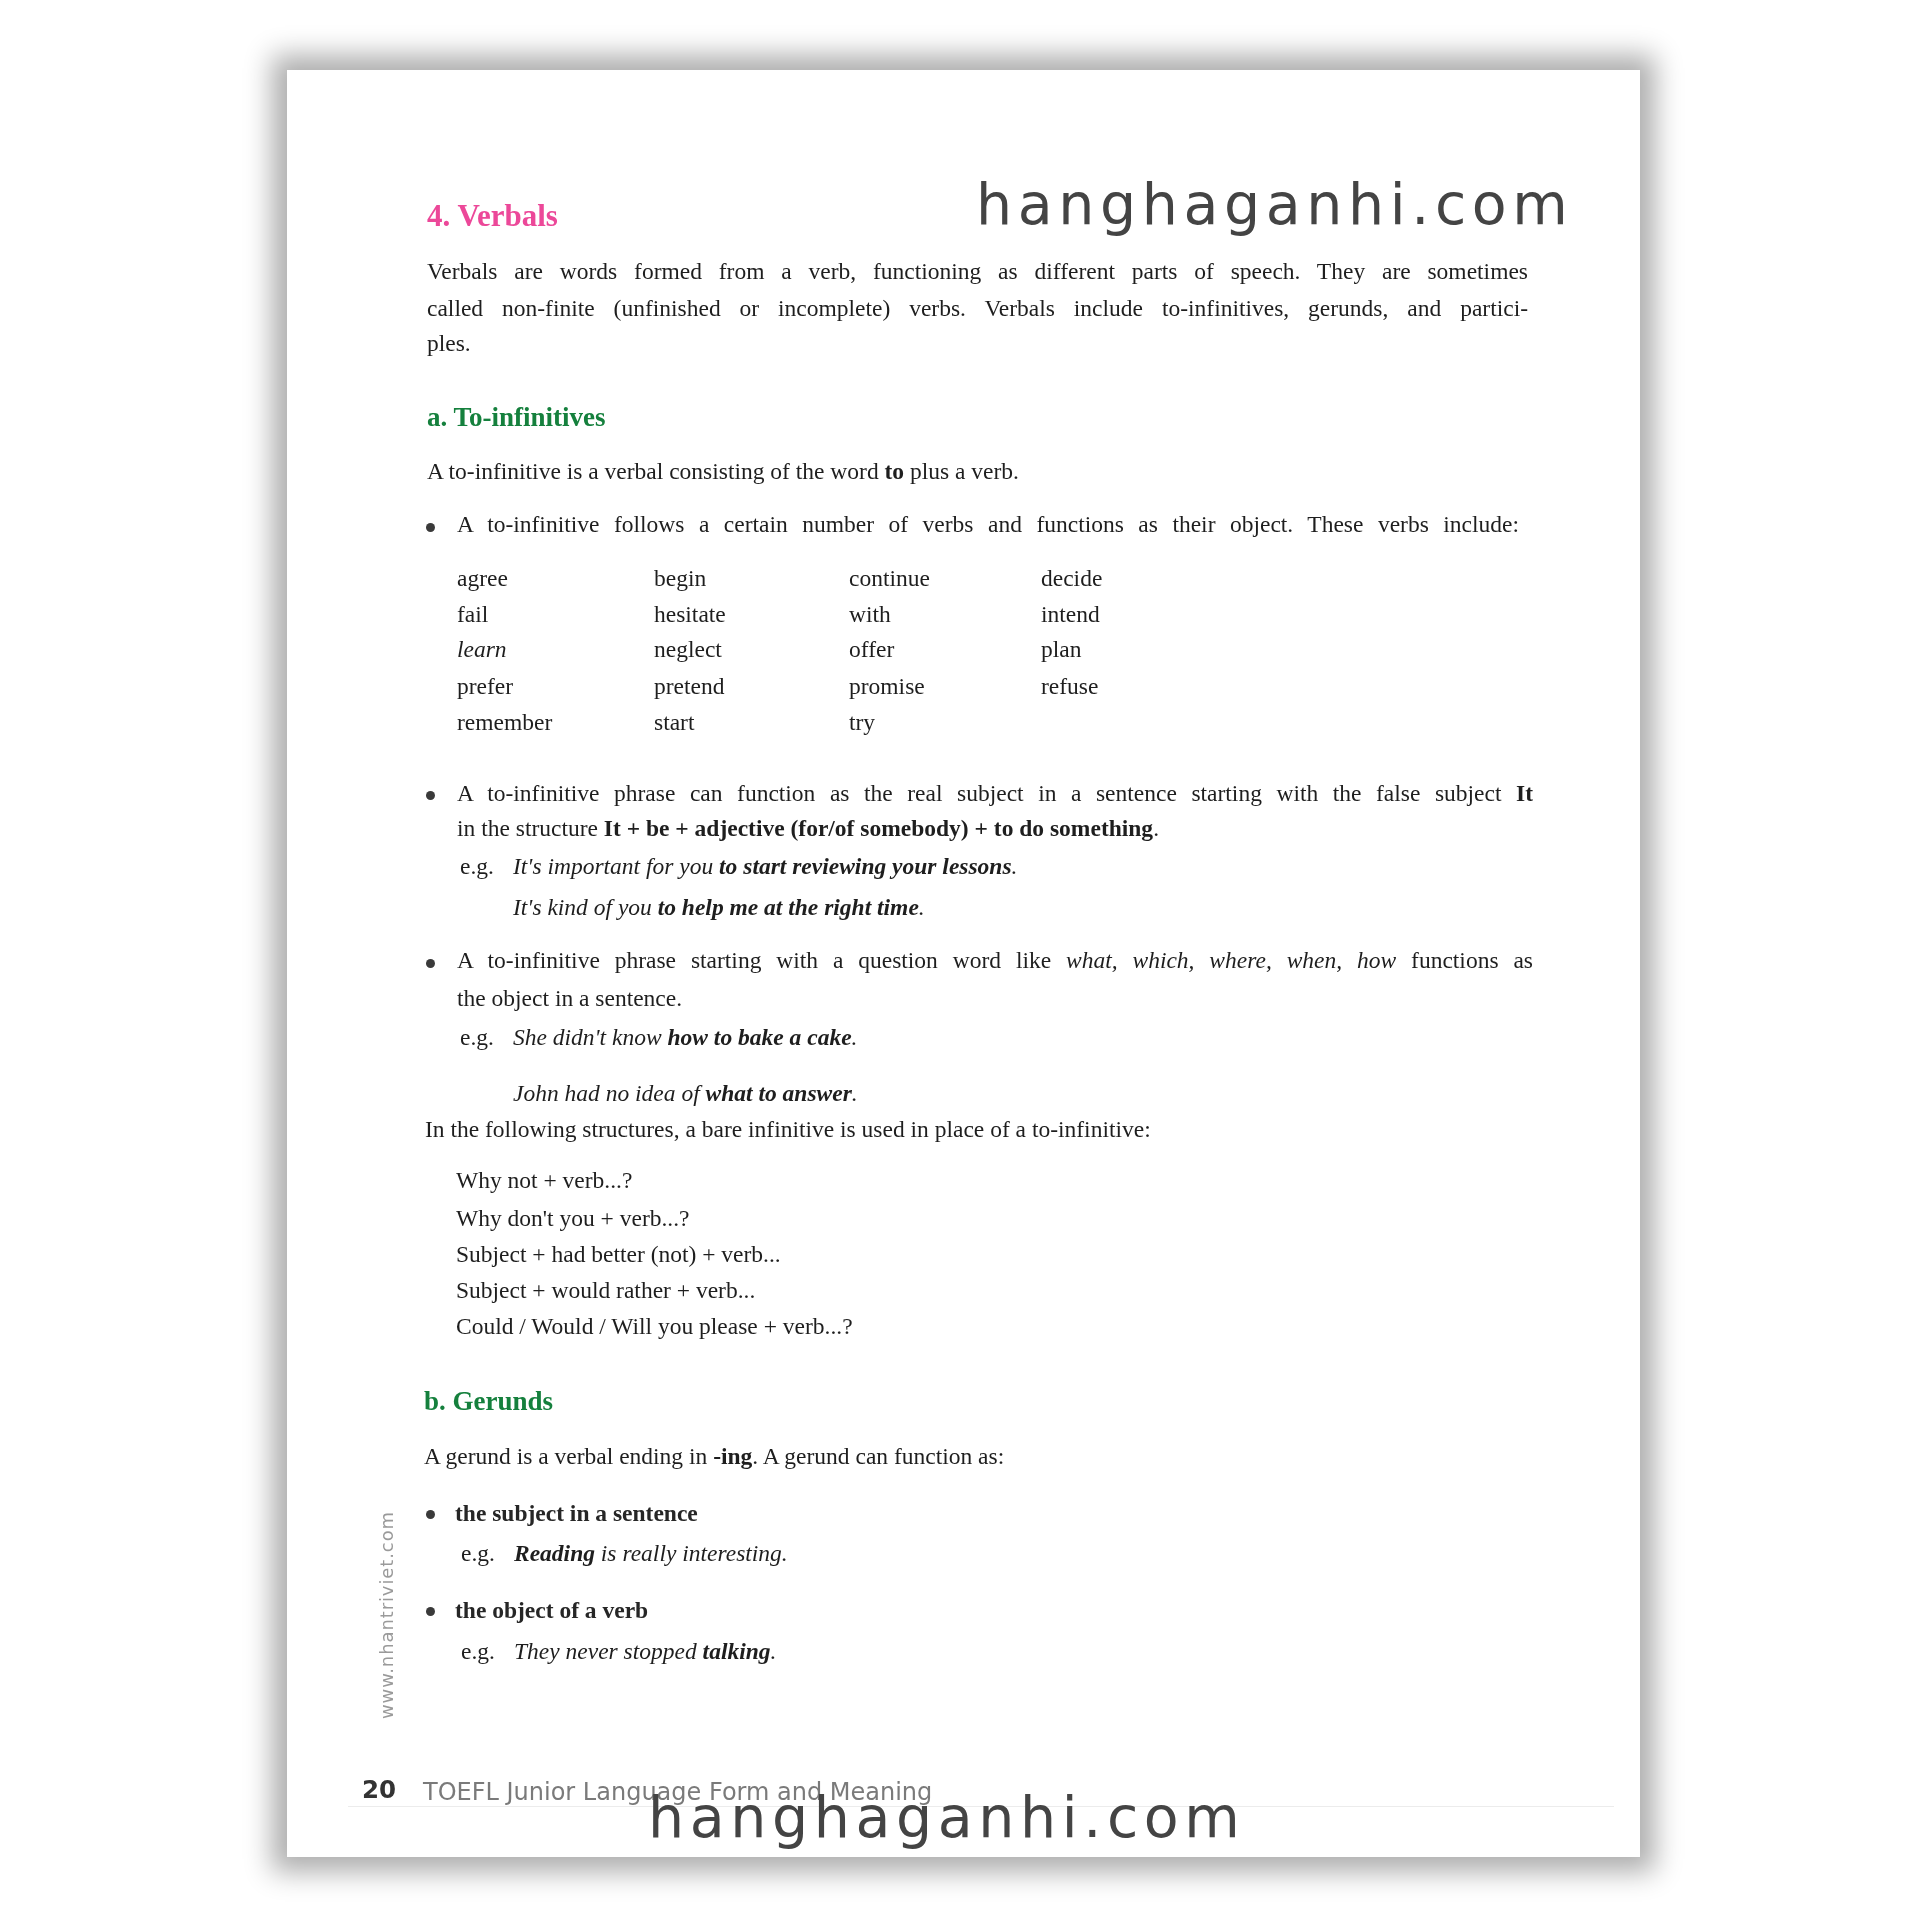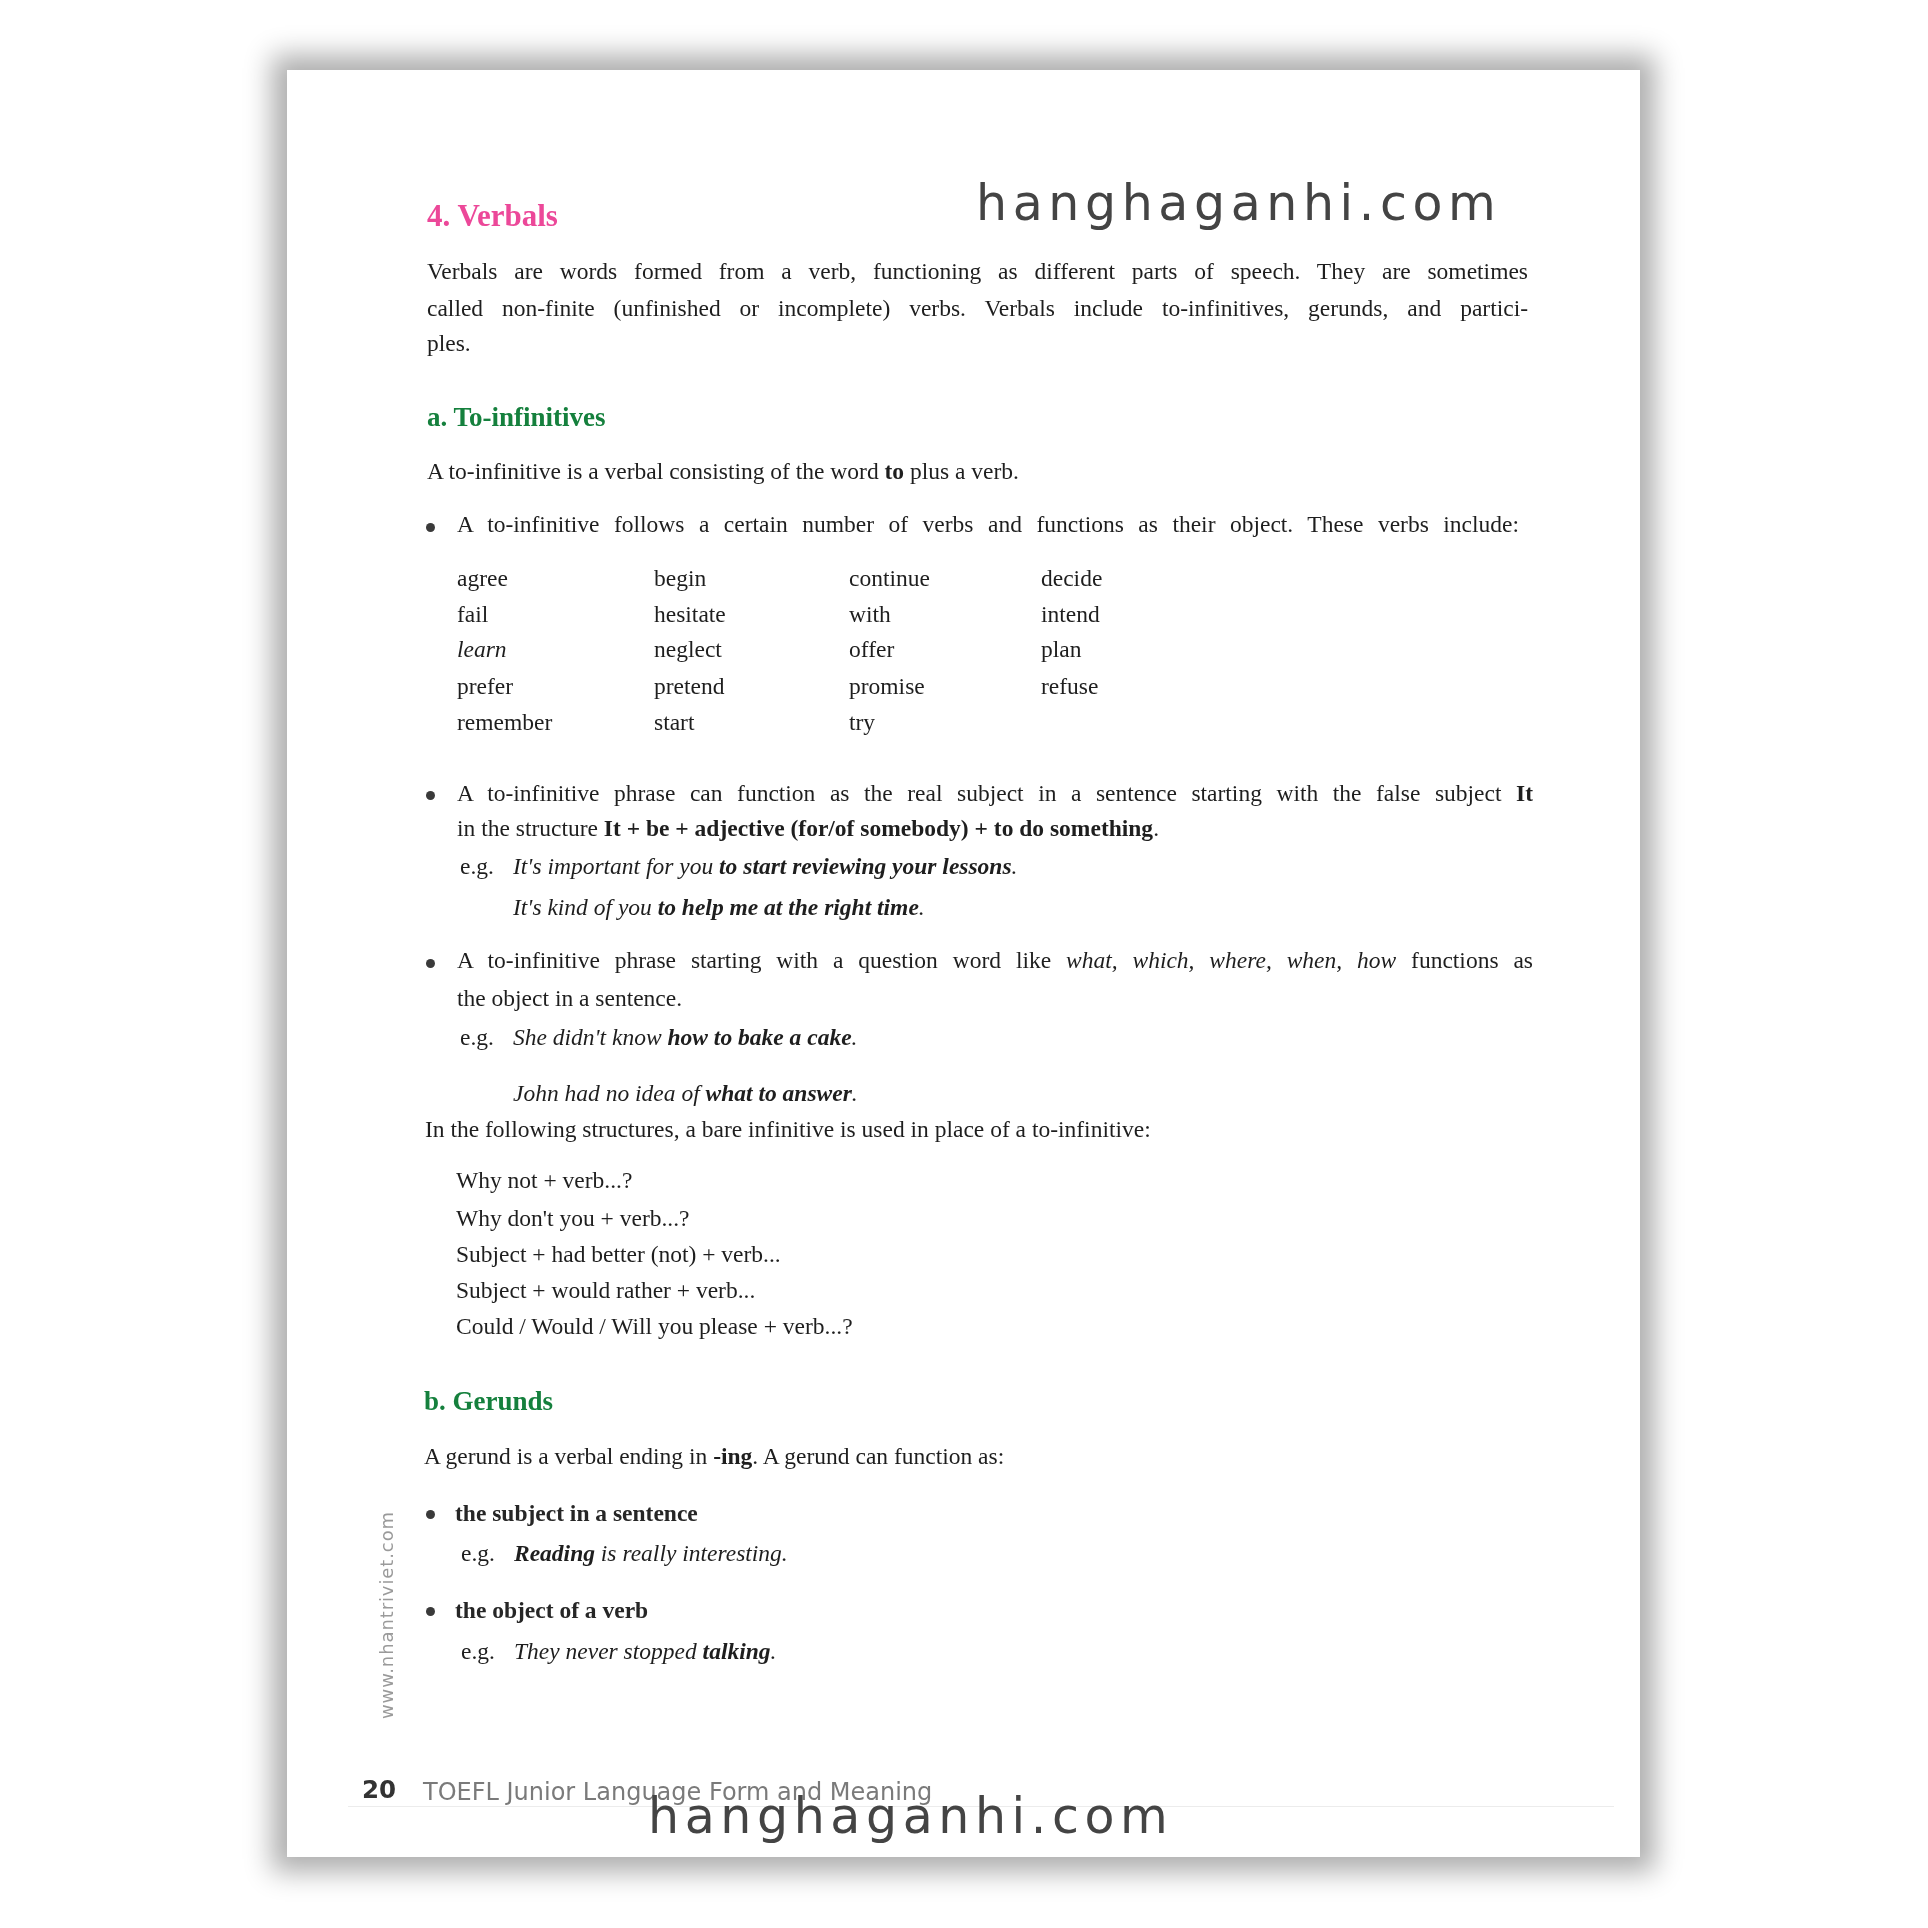--- a/index.html
+++ b/index.html
@@ -24,21 +24,21 @@
     position:absolute; width:9.4px; height:9.4px; border-radius:50%; background:#3a3a3a;
   }
   .vw {
     position:absolute; left:386px; top:1615px; transform:translate(-50%,-50%) rotate(-90deg);
     font-family:"DejaVu Sans", sans-serif; font-size:18px; letter-spacing:0.9px; color:#9a9a9a; white-space:nowrap;
   }
   .footer-num { position:absolute; left:362px; top:1778px; font-family:"DejaVu Sans", sans-serif; font-weight:bold; font-size:24.5px; line-height:24.5px; color:#333; }
   .footer-title { position:absolute; left:423px; top:1781px; font-family:"DejaVu Sans", sans-serif; font-size:24px; line-height:22.6px; color:#7a7a7a; white-space:nowrap; }
   .footer-rule { position:absolute; left:348px; top:1806px; width:1266px; height:0.9px; background:#ececec; }
   .wm {
-    position:absolute; font-family:"DejaVu Sans", sans-serif; font-size:49px; line-height:70px;
+    position:absolute; font-family:"DejaVu Sans", sans-serif; font-size:57px; line-height:70px;
     color:#444444; letter-spacing:5.6px; white-space:nowrap;
   }
 </style>
 </head>
 <body>
 
 <div class="page"></div>
 
 <div class="ln h1" style="left:427px; top:200px;">4. Verbals</div>
 

